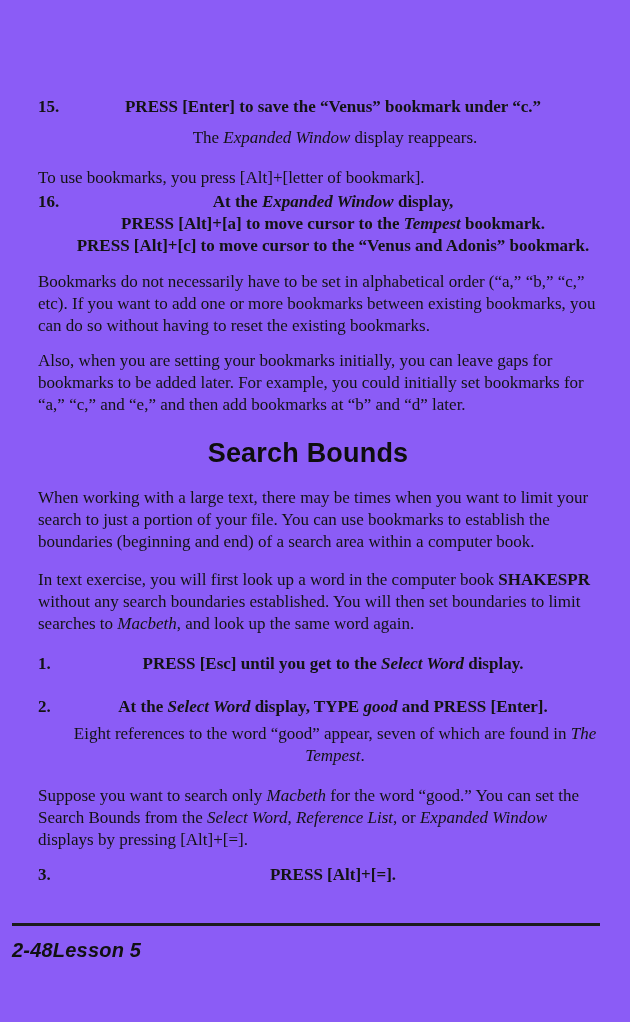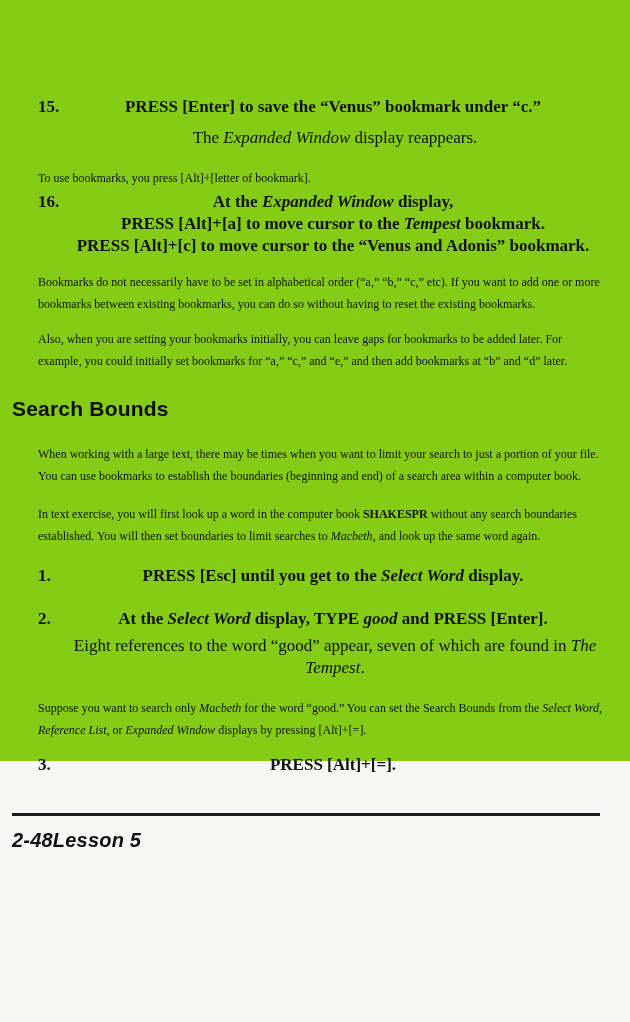--- a/index.html
+++ b/index.html
@@ -5,29 +5,29 @@
   html,body{margin:0;padding:0;}
   body{
     width:630px;height:1022px;
     background:#f6f6f4;
     font-family:"Liberation Serif", serif;
     color:#131313;
     overflow:hidden;
   }
   .page{
     position:relative;
-    width:630px;height:761px;
-    background:#84cc16;
+    width:630px;height:1022px;
+    background:#8b5cf6;
     box-sizing:border-box;
     padding:96px 26px 0 12px;
   }
   
   .para{
     margin:0 0 0 26px;
-    font-size:12px;
+    font-size:17px;
     line-height:22px;
     max-width:566px;
   }
   
   .step{
     display:flex;
     margin-left:26px;
     font-size:17px;
     line-height:22px;
     font-weight:bold;
@@ -48,25 +48,26 @@
   }
   
   .run-n{font-weight:normal;font-style:normal;}
   .run-b{font-weight:bold;font-style:normal;}
   .run-i{font-weight:normal;font-style:italic;}
   .run-bi{font-weight:bold;font-style:italic;}
   
   .section-heading{
     margin:25px 0 0 0;
     font-family:"Liberation Sans", sans-serif;
-    font-size:21px;
+    font-size:27px;
     line-height:24px;
     font-weight:bold;
     letter-spacing:0.2px;
     color:#0e0e0e;
+    text-align:center;
   }
   
   .footer-rule{
     margin:37px 4px 0 0;
     border:none;
     border-top:3px solid #1c1c1c;
   }
   .page-footer{
     margin-top:13px;
     font-family:"Liberation Sans", sans-serif;

